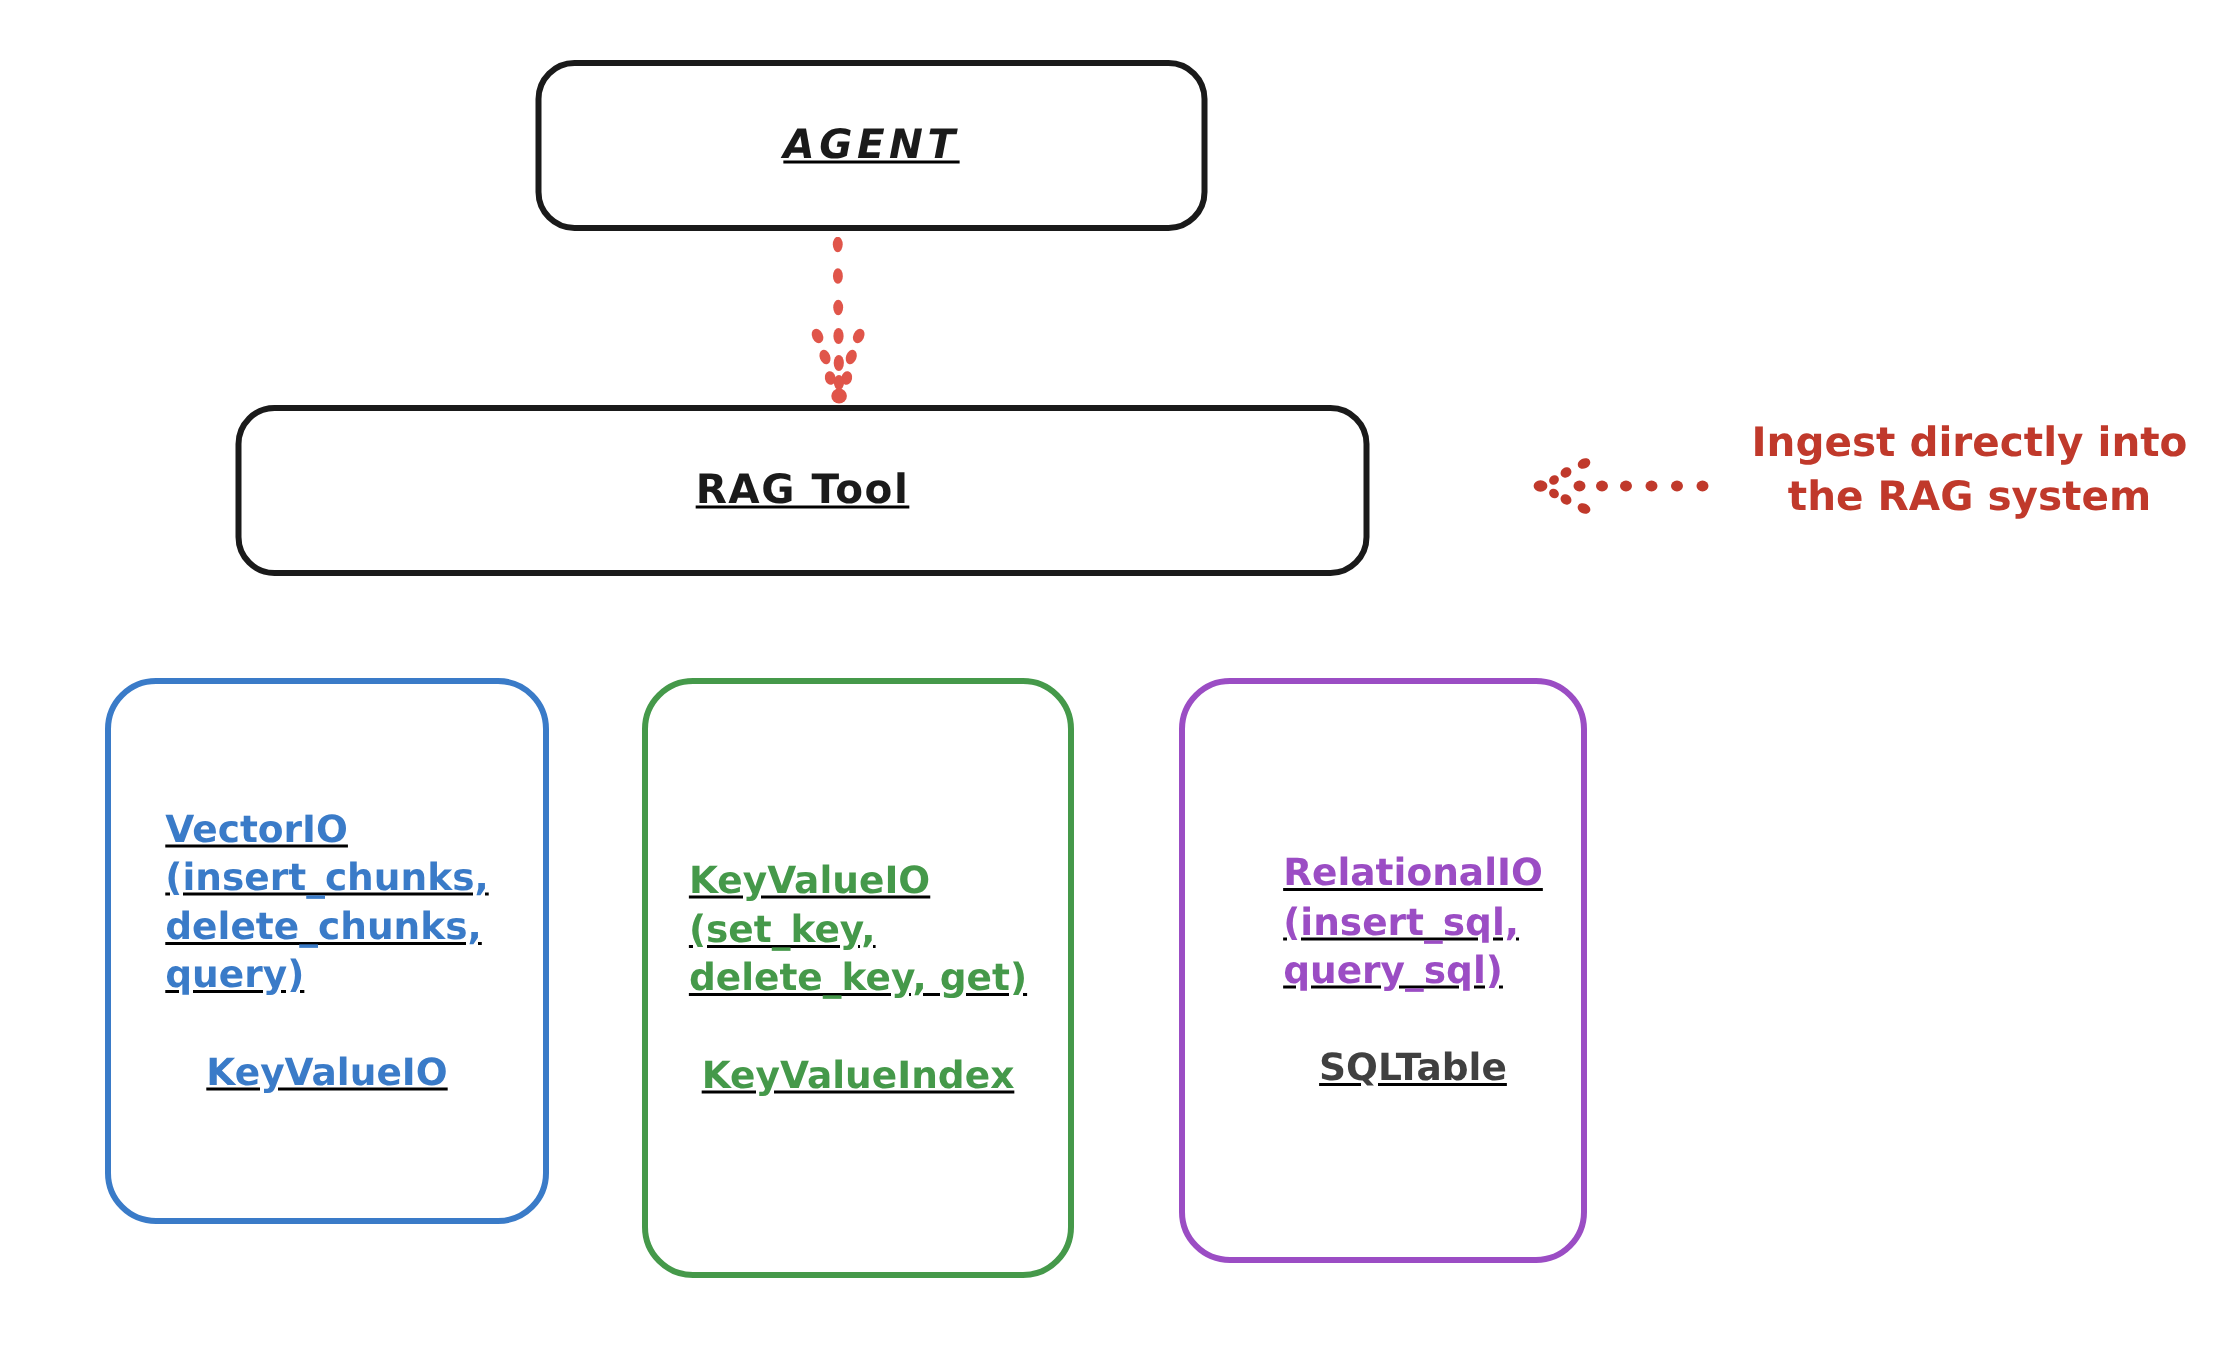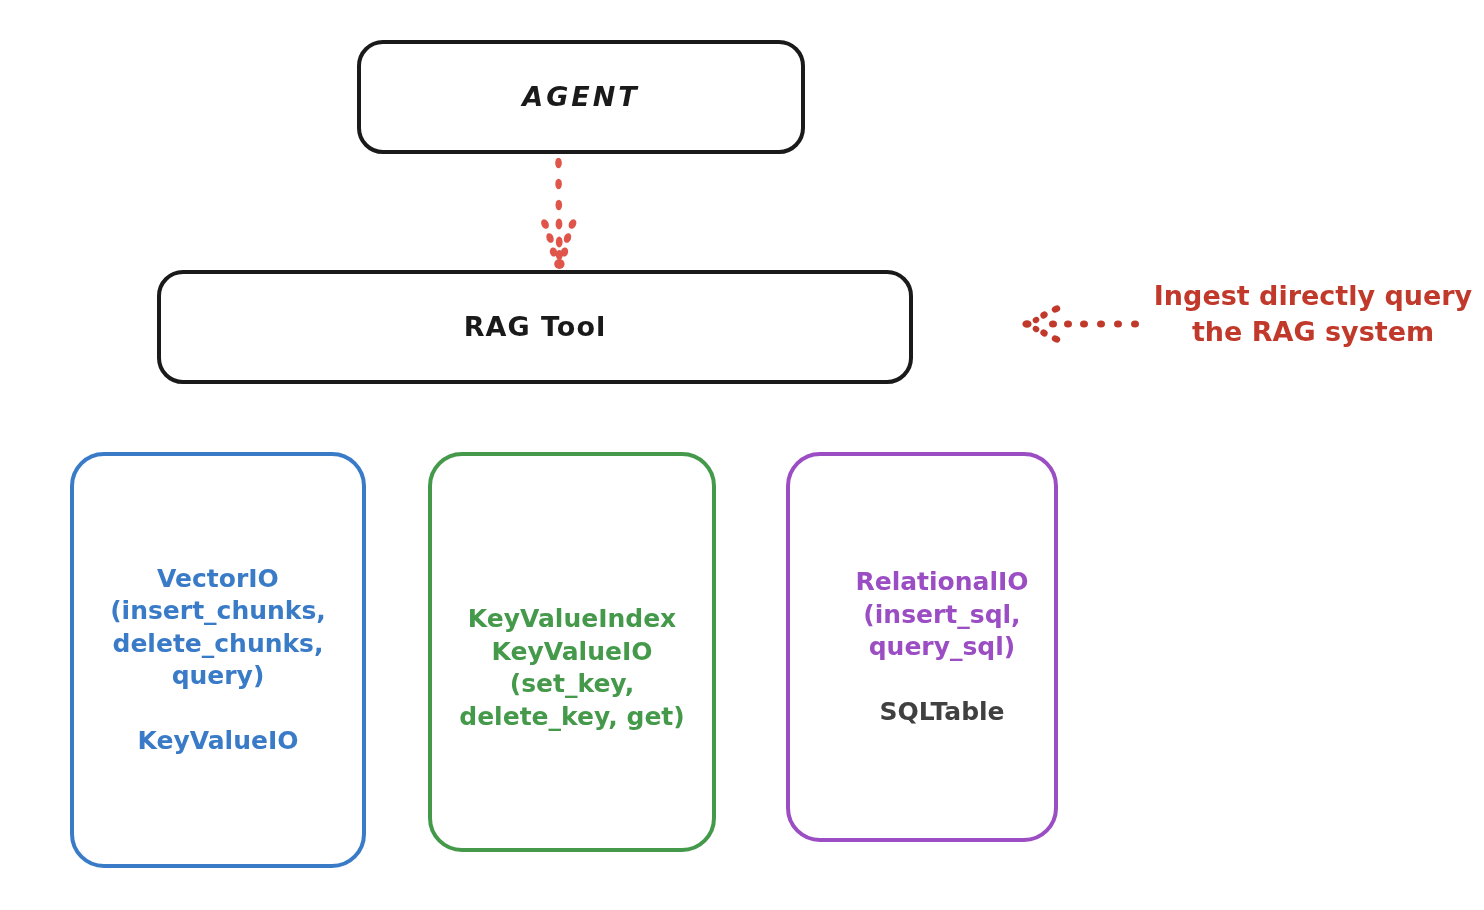--- a/index.html
+++ b/index.html
@@ -17,22 +17,23 @@
     background: #ffffff;
     overflow: hidden;
   }
   .node {
     position: absolute;
     box-sizing: border-box;
     display: flex;
     flex-direction: column;
     align-items: center;
     justify-content: center;
-    text-align: center;
+    text-align: left;
     background: #ffffff;
+    text-decoration: underline;
   }
   .node .label {
     white-space: pre-line;
     line-height: 1.18;
   }
 
   
   .node-black {
     border: 4px solid #1a1a1a;
     border-radius: 26px;
@@ -59,21 +60,21 @@
   .node-color .label {
     font-family: "DejaVu Sans", sans-serif;
     font-weight: 600;
     font-size: 25px;
     line-height: 1.30;
   }
   .node-color .label.secondary {
     margin-top: 32px;
   }
 
-  #node-vectorio  { left: 70px;  top: 452px; width: 296px; height: 416px; }
+  #node-vectorio  { left: 70px;  top: 452px; width: 296px; height: 364px; }
   #node-keyvalueio{ left: 428px; top: 452px; width: 288px; height: 400px; }
   #node-relationalio { left: 786px; top: 452px; width: 272px; height: 390px; }
 
   
   #arrow-agent-ragtool {
     position: absolute;
     left: 520px;
     top: 158px;
     width: 80px;
     height: 112px;
@@ -146,36 +147,36 @@
         <ellipse cx="22" cy="33" rx="3.8" ry="3.3" transform="rotate(35 22 33)"></ellipse>
         <ellipse cx="34" cy="9" rx="4.4" ry="3.3" transform="rotate(-25 34 9)"></ellipse>
         <ellipse cx="34" cy="39" rx="4.4" ry="3.3" transform="rotate(25 34 39)"></ellipse>
         <ellipse cx="14" cy="20" rx="3.4" ry="3.0" transform="rotate(-35 14 20)"></ellipse>
         <ellipse cx="14" cy="29" rx="3.4" ry="3.0" transform="rotate(35 14 29)"></ellipse>
         <ellipse cx="5" cy="24" rx="4.6" ry="3.8"></ellipse>
       </g>
     </svg>
   </div>
 
-  <div id="annotation-ingest" style="color:#c0392b;">Ingest directly query
+  <div id="annotation-ingest" style="color:#c0392b;">Ingest directly into
 the RAG system</div>
 
   <div class="node node-color" id="node-vectorio" style="border-color:#3a7bc8;">
     <div class="label" style="color:#3a7bc8;">VectorIO
 (insert_chunks,
 delete_chunks,
 query)</div>
     <div class="label secondary" style="color:#3a7bc8;">KeyValueIO</div>
   </div>
 
   <div class="node node-color" id="node-keyvalueio" style="border-color:#45994a;">
-    <div class="label secondary" style="color:#45994a;">KeyValueIndex</div>
     <div class="label" style="color:#45994a;">KeyValueIO
 (set_key,
 delete_key, get)</div>
+    <div class="label secondary" style="color:#45994a;">KeyValueIndex</div>
   </div>
 
   <div class="node node-color" id="node-relationalio" style="border-color:#9b4dc4;padding-left:40px;">
     <div class="label" style="color:#9b4dc4;">RelationalIO
 (insert_sql,
 query_sql)</div>
     <div class="label secondary" style="color:#404040;">SQLTable</div>
   </div>
 
 </div>

